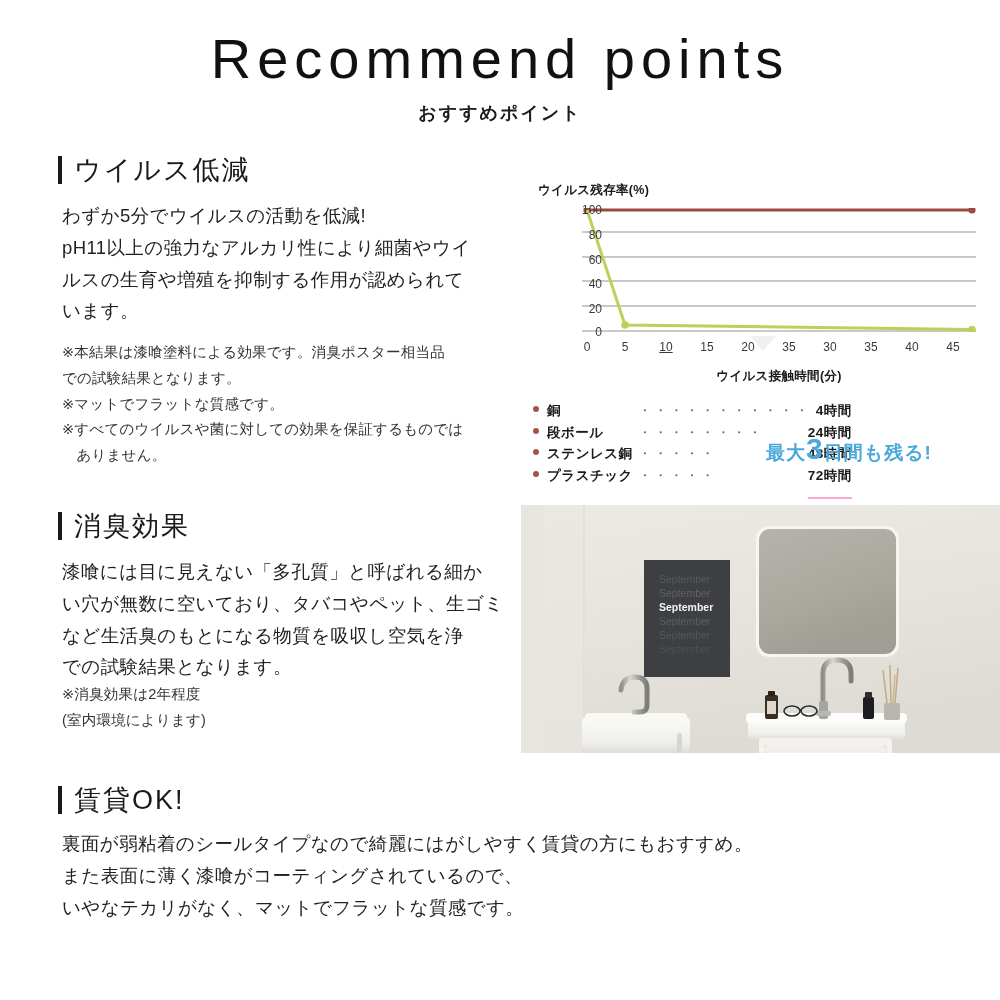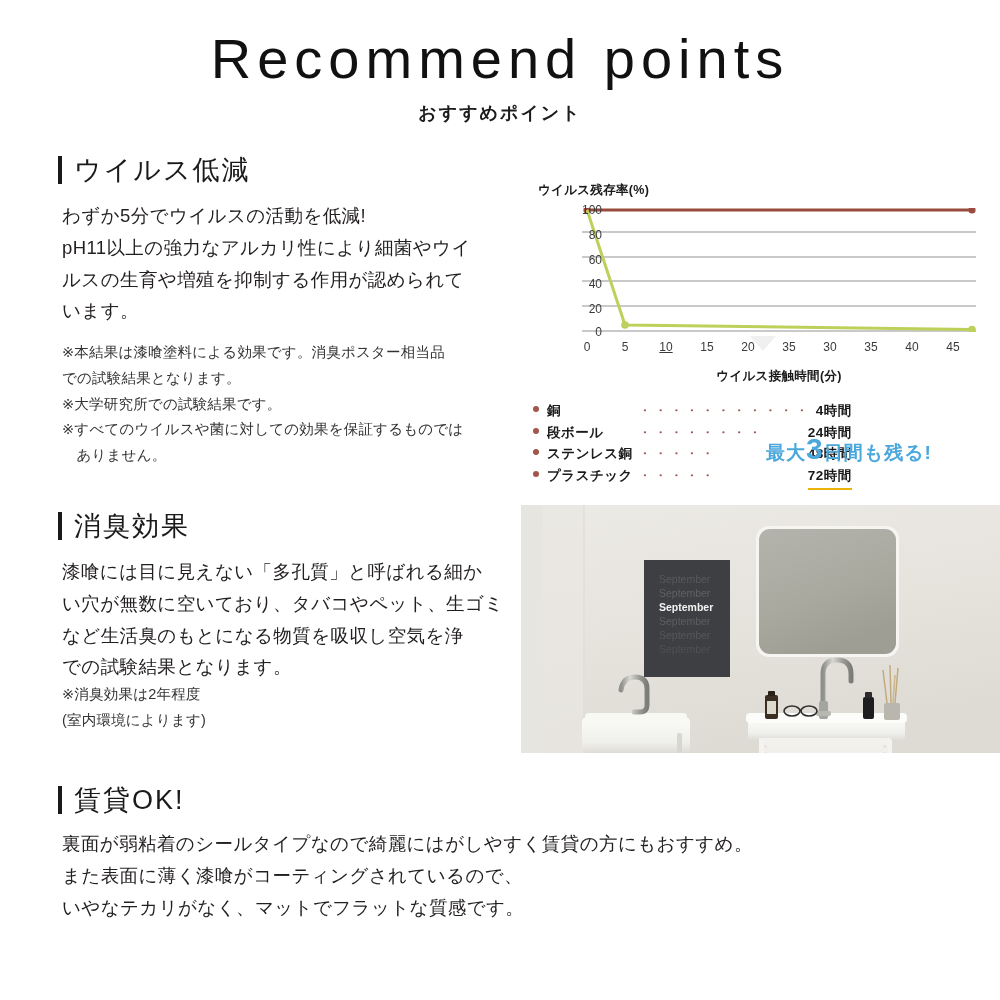--- a/index.html
+++ b/index.html
@@ -95,21 +95,21 @@
   
   #legend{position:absolute;left:533px;top:402px;}
   .leg-row{display:flex;align-items:baseline;font-size:13.5px;color:#1a1a1a;
            letter-spacing:.5px;margin-bottom:3.5px;font-weight:700;}
   .leg-dot{width:6px;height:6px;border-radius:50%;background:#a2564b;
            margin-right:8px;flex:none;position:relative;top:-3px;}
   .leg-name{display:inline-block;}
   .leg-dots{color:#a2564b;letter-spacing:2.2px;margin:0 5px;font-weight:400;
             flex:1;overflow:hidden;white-space:nowrap;}
   .leg-val{text-align:right;white-space:nowrap;}
-  .leg-val.ul{border-bottom:2px solid #eab308;padding-bottom:3px;}
+  .leg-val.ul{border-bottom:2px solid #f9a8d4;padding-bottom:12px;}
 
   #max-days{
     position:absolute;left:766px;top:432px;color:#4BA8DC;font-weight:700;
     letter-spacing:1px;white-space:nowrap;
   }
   #max-days .t{font-size:19px;}
   #max-days .n{font-size:30px;}
 
   
   #photo{position:absolute;left:521px;top:505px;width:466px;height:248px;
@@ -132,21 +132,21 @@
   </div>
   <div class="body-copy" id="sec1-body">
     <div>わずか5分でウイルスの活動を低減!</div>
     <div>pH11以上の強力なアルカリ性により細菌やウイ</div>
     <div>ルスの生育や増殖を抑制する作用が認められて</div>
     <div>います。</div>
   </div>
   <div class="note" id="sec1-note">
     <div>※本結果は漆喰塗料による効果です。消臭ポスター相当品</div>
     <div>での試験結果となります。</div>
-    <div>※大学研究所での試験結果です。</div>
+    <div>※マットでフラットな質感です。</div>
     <div>※すべてのウイルスや菌に対しての効果を保証するものでは</div>
     <div class="indent">ありません。</div>
   </div>
 
   <div id="chart">
     <div class="chart-ylabel">ウイルス残存率(%)</div>
 
     <div class="plot">
 
       <div class="gridline" style="top:122px;"></div>

